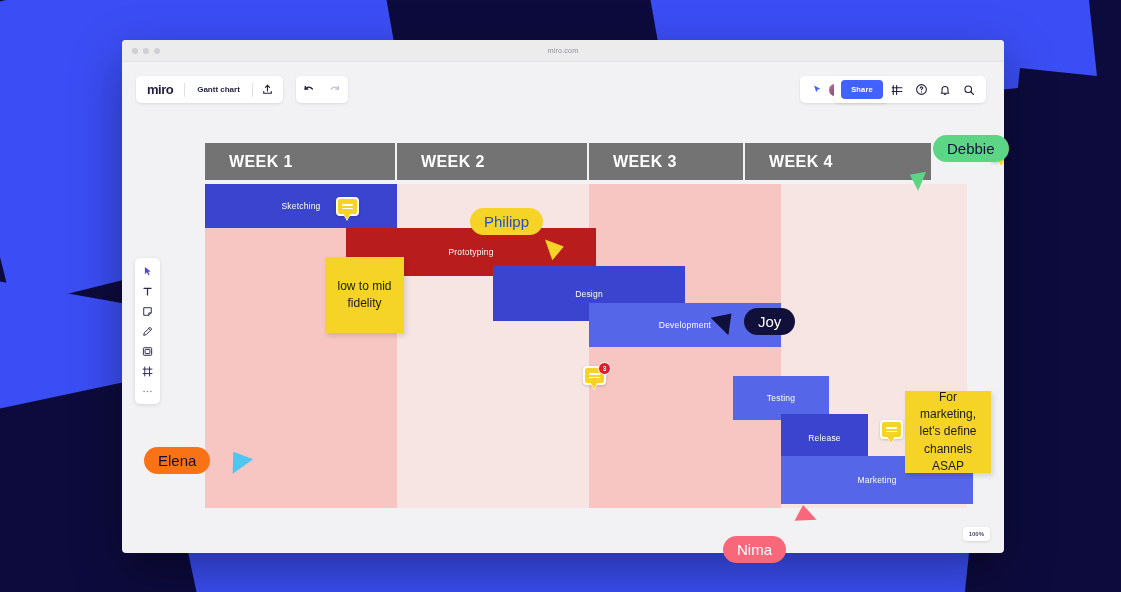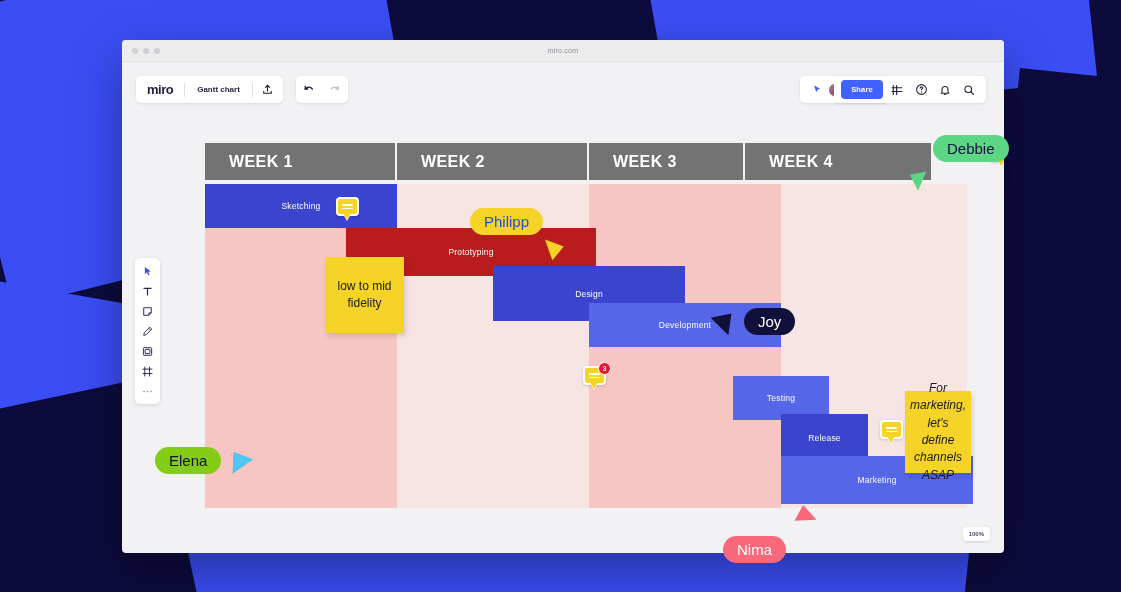--- a/index.html
+++ b/index.html
@@ -330,21 +330,21 @@
     <div class="bars">
       <div class="bar" style="left:0px;top:0px;width:192px;height:44px;background:#3b44cf;">Sketching</div>
       <div class="bar" style="left:96px;top:44px;width:250px;height:48px;background:#b91c1c;margin-left:45px;">Prototyping</div>
       <div class="bar" style="left:288px;top:82px;width:192px;height:55px;background:#3b44cf;">Design</div>
       <div class="bar" style="left:384px;top:119px;width:192px;height:44px;background:#5566e8;">Development</div>
       <div class="bar" style="left:528px;top:192px;width:96px;height:44px;background:#5566e8;">Testing</div>
       <div class="bar" style="left:576px;top:230px;width:87px;height:48px;background:#3b44cf;">Release</div>
       <div class="bar" style="left:576px;top:272px;width:192px;height:48px;background:#5566e8;">Marketing</div>
 
       <div class="sticky" style="left:120px;top:73px;width:79px;height:76px;">low to mid fidelity</div>
-      <div class="sticky" style="left:700px;top:207px;width:66px;height:82px;font-style:italic;">For marketing, let's define channels ASAP</div>
+      <div class="sticky" style="left:700px;top:207px;width:86px;height:82px;">For marketing, let's define channels ASAP</div>
 
       <div class="pin" style="left:131px;top:13px;">
         <div class="pin-body">
           <div class="pin-line"></div>
             <div class="pin-line"></div>
           <div class="pin-tail"></div>
         </div>
       </div>
 
       <div class="pin" style="left:785px;top:-41px;">
@@ -387,20 +387,20 @@
   <div class="name-pill" style="left:15px;top:0px;background:#f5d327;color:#1d4ed8;">Philipp</div>
   <div class="arrow" style="left:88px;top:33px;border-left:17px solid #f5d327;border-top:6px solid transparent;border-bottom:14px solid transparent;transform:rotate(110deg);"></div>
 </div>
 
 <div class="cursor-group" style="left:710px;top:308px;">
   <div class="arrow" style="left:0px;top:4px;border-right:20px solid #10103a;border-top:7px solid transparent;border-bottom:15px solid transparent;transform:rotate(8deg);"></div>
   <div class="name-pill" style="left:34px;top:0px;background:#10103a;color:#ffffff;">Joy</div>
 </div>
 
 <div class="cursor-group" style="left:143px;top:447px;">
-  <div class="name-pill" style="left:12px;top:0px;background:#84cc16;color:#10103a;">Elena</div>
+  <div class="name-pill" style="left:1px;top:0px;background:#f97316;color:#10103a;">Elena</div>
   <div class="arrow" style="left:90px;top:5px;border-left:20px solid #4dc6f0;border-top:7px solid transparent;border-bottom:15px solid transparent;transform:rotate(2deg);"></div>
 </div>
 
 <div class="cursor-group" style="left:723px;top:508px;">
   <div class="arrow" style="left:72px;top:0px;border-right:17px solid #f8687a;border-top:6px solid transparent;border-bottom:14px solid transparent;transform:rotate(-42deg);"></div>
   <div class="name-pill" style="left:0px;top:28px;background:#f8687a;color:#ffffff;">Nima</div>
 </div>
 
 </body></html>

